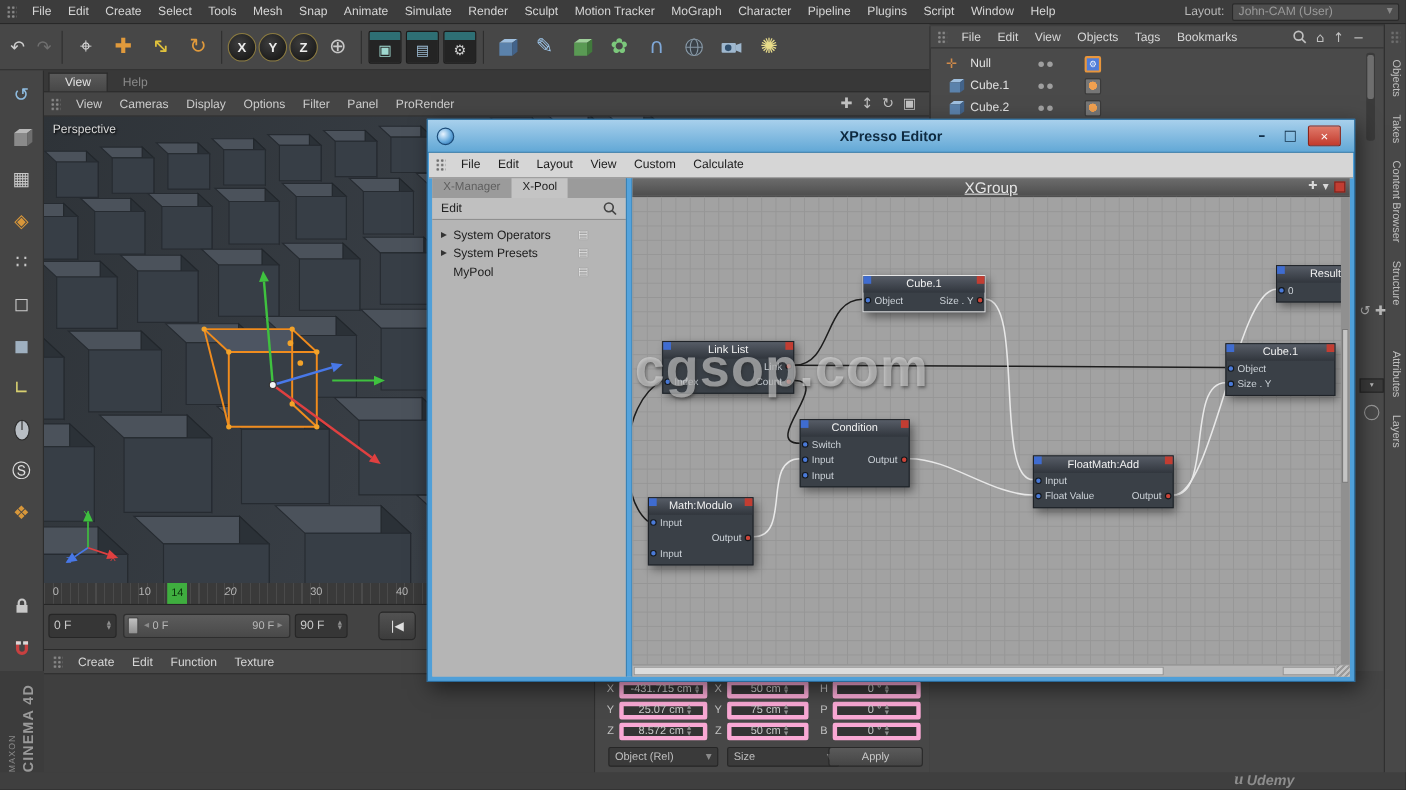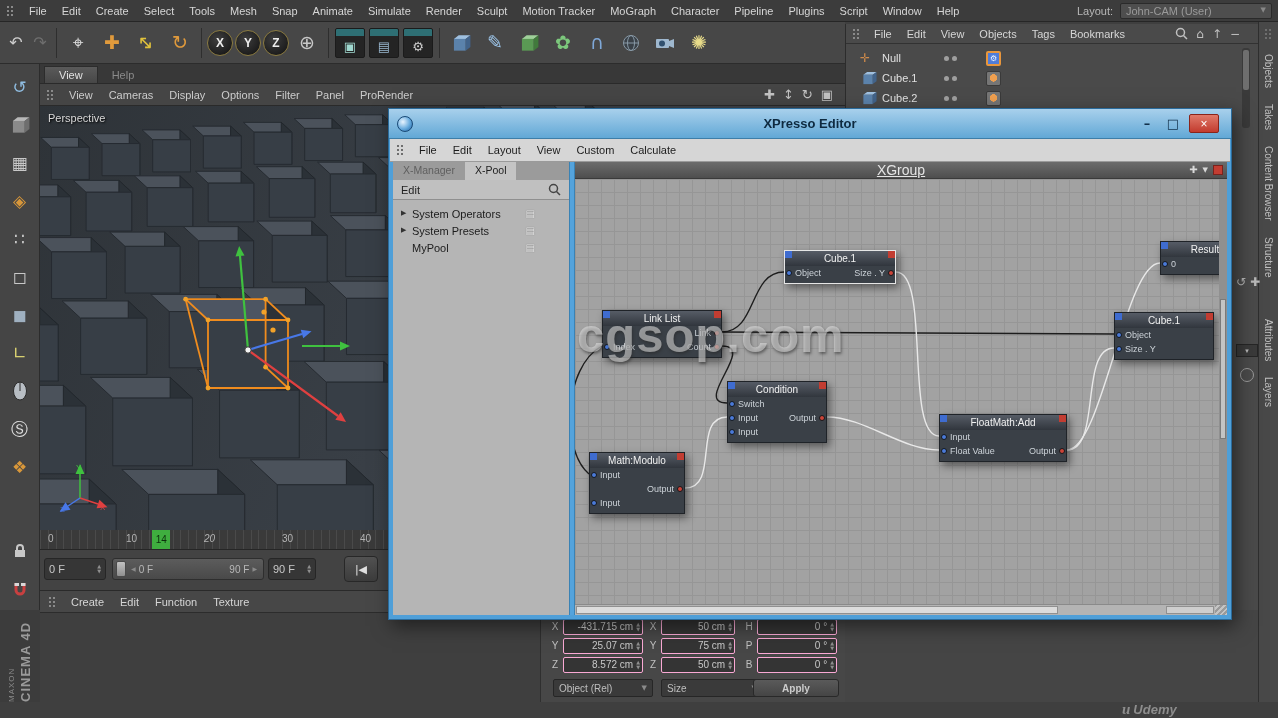--- a/index.html
+++ b/index.html
@@ -65,24 +65,24 @@
   
   .brandcol{position:absolute;left:0;top:610px;width:40px;height:92px;background:#3c3c3c;display:flex;justify-content:center;gap:2px;padding-top:4px;}
   .vtext{writing-mode:vertical-rl;transform:rotate(180deg);}
   .maxon{font-size:8px;letter-spacing:1px;color:#8a8a8a;}
   .cinema{font-size:13px;font-weight:bold;color:#9a9a9a;letter-spacing:1px;}
   
   .coordpanel{position:absolute;left:540px;top:608px;width:305px;height:94px;background:#474747;border-left:1px solid #2f2f2f;border-top:1px solid #2a2a2a;}
   .ccol{position:absolute;top:8px;}
   .crow{display:flex;align-items:center;height:19px;gap:4px;}
   .clab{width:8px;font-size:10px;color:#c0c0c0;text-align:center;}
-  .cfield{flex:1;height:16px;background:#343434;border:1px solid #f9a8d4;border-radius:2px;display:flex;justify-content:flex-end;align-items:center;padding:0 2px 0 5px;font-size:10px;color:#c8c8c8;white-space:nowrap;}
+  .cfield{flex:1;height:16px;background:#343434;border:4px solid #f9a8d4;border-radius:2px;display:flex;justify-content:center;align-items:center;padding:0 2px 0 5px;font-size:10px;color:#c8c8c8;white-space:nowrap;}
   .cdd{position:absolute;height:18px;background:#3a3a3a;border:1px solid #262626;border-radius:2px;color:#bfbfbf;font-size:10px;display:flex;align-items:center;justify-content:space-between;padding:0 5px;}
   .cdd .g{font-size:7px;color:#8a8a8a;}
-  .applybtn{position:absolute;height:18px;background:linear-gradient(#5a5a5a,#454545);border:1px solid #292929;border-radius:3px;color:#cccccc;font-size:10px;display:flex;align-items:center;justify-content:center;font-weight:bold;}
+  .applybtn{position:absolute;height:18px;background:linear-gradient(#5a5a5a,#454545);border:1px solid #292929;border-radius:3px;color:#cccccc;font-size:10px;display:flex;align-items:center;justify-content:center;}
   .bottomright{position:absolute;left:845px;top:610px;width:433px;height:92px;background:#454545;}
   
   .ompanel{position:absolute;left:845px;top:24px;width:413px;height:586px;background:#4a4a4a;border-left:1px solid #2c2c2c;}
   .ommenu{height:20px;background:#4a4a4a;border-bottom:1px solid #323232;display:flex;align-items:center;gap:1px;padding:0 6px;}
   .omicons{margin-left:auto;display:flex;gap:8px;align-items:center;margin-right:12px;color:#c0c0c0;}
   .omicons .g{font-size:12px;}
   .omlist{padding-top:4px;}
   .om-row{display:flex;align-items:center;height:20px;padding-left:14px;color:#e0e0e0;}
   .om-ic{width:22px;display:flex;align-items:center;}
   .om-ic .g{font-size:13px;}

